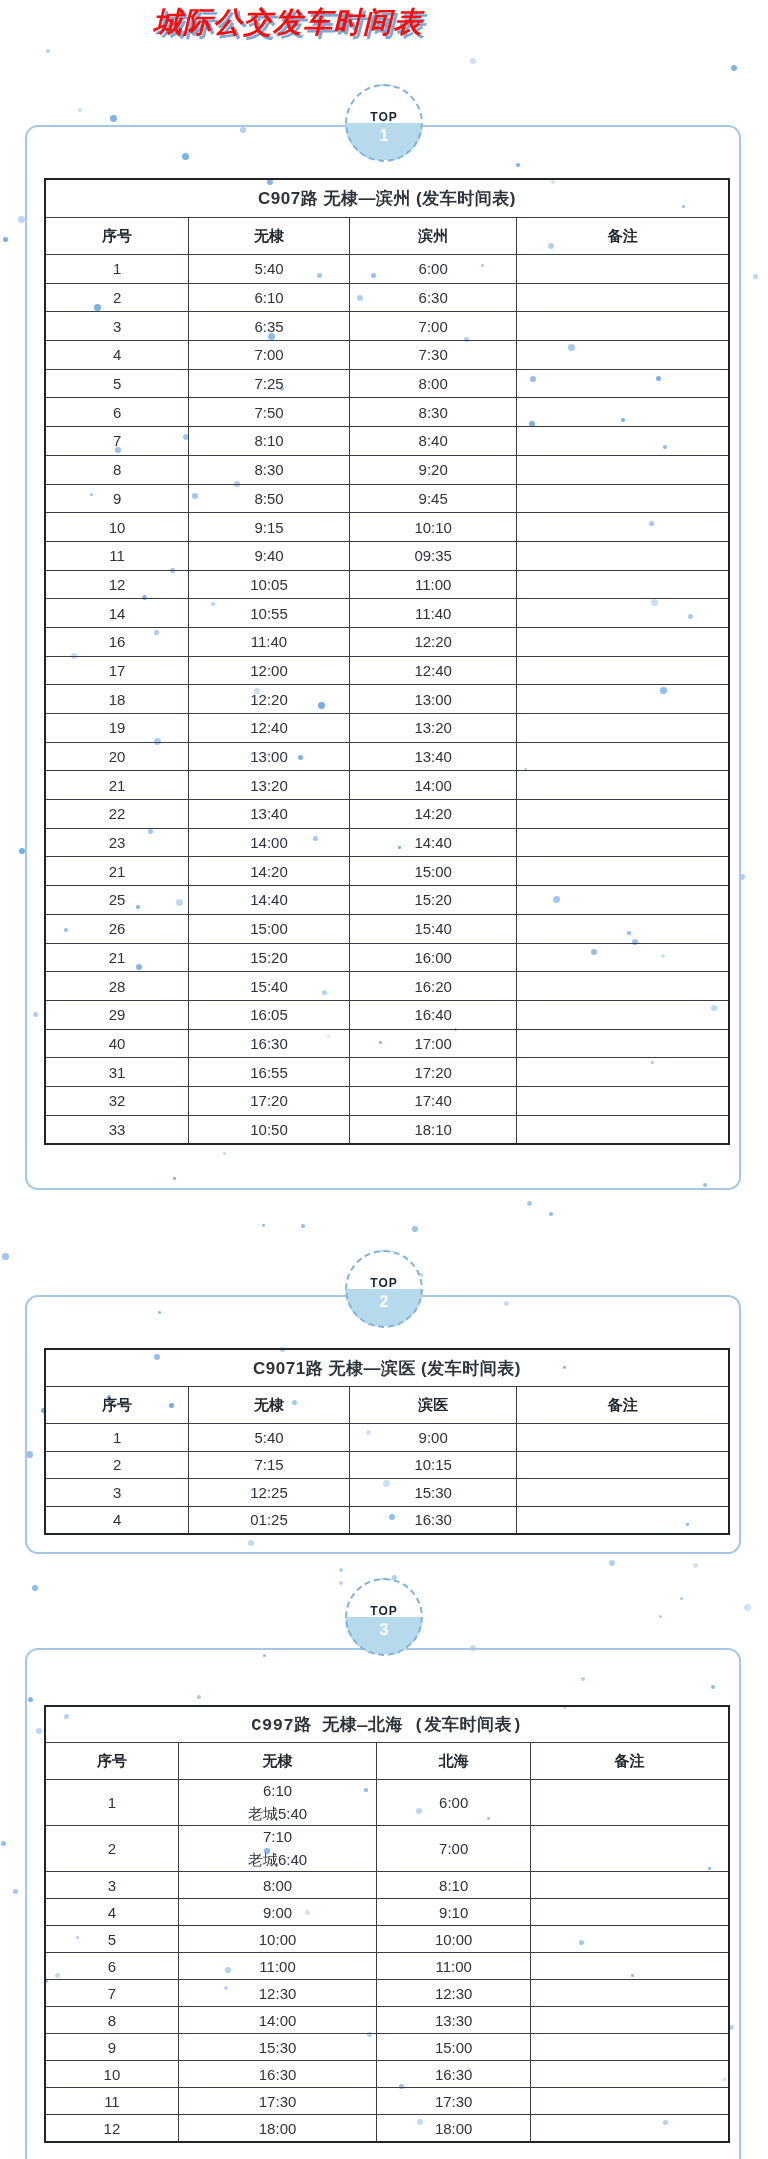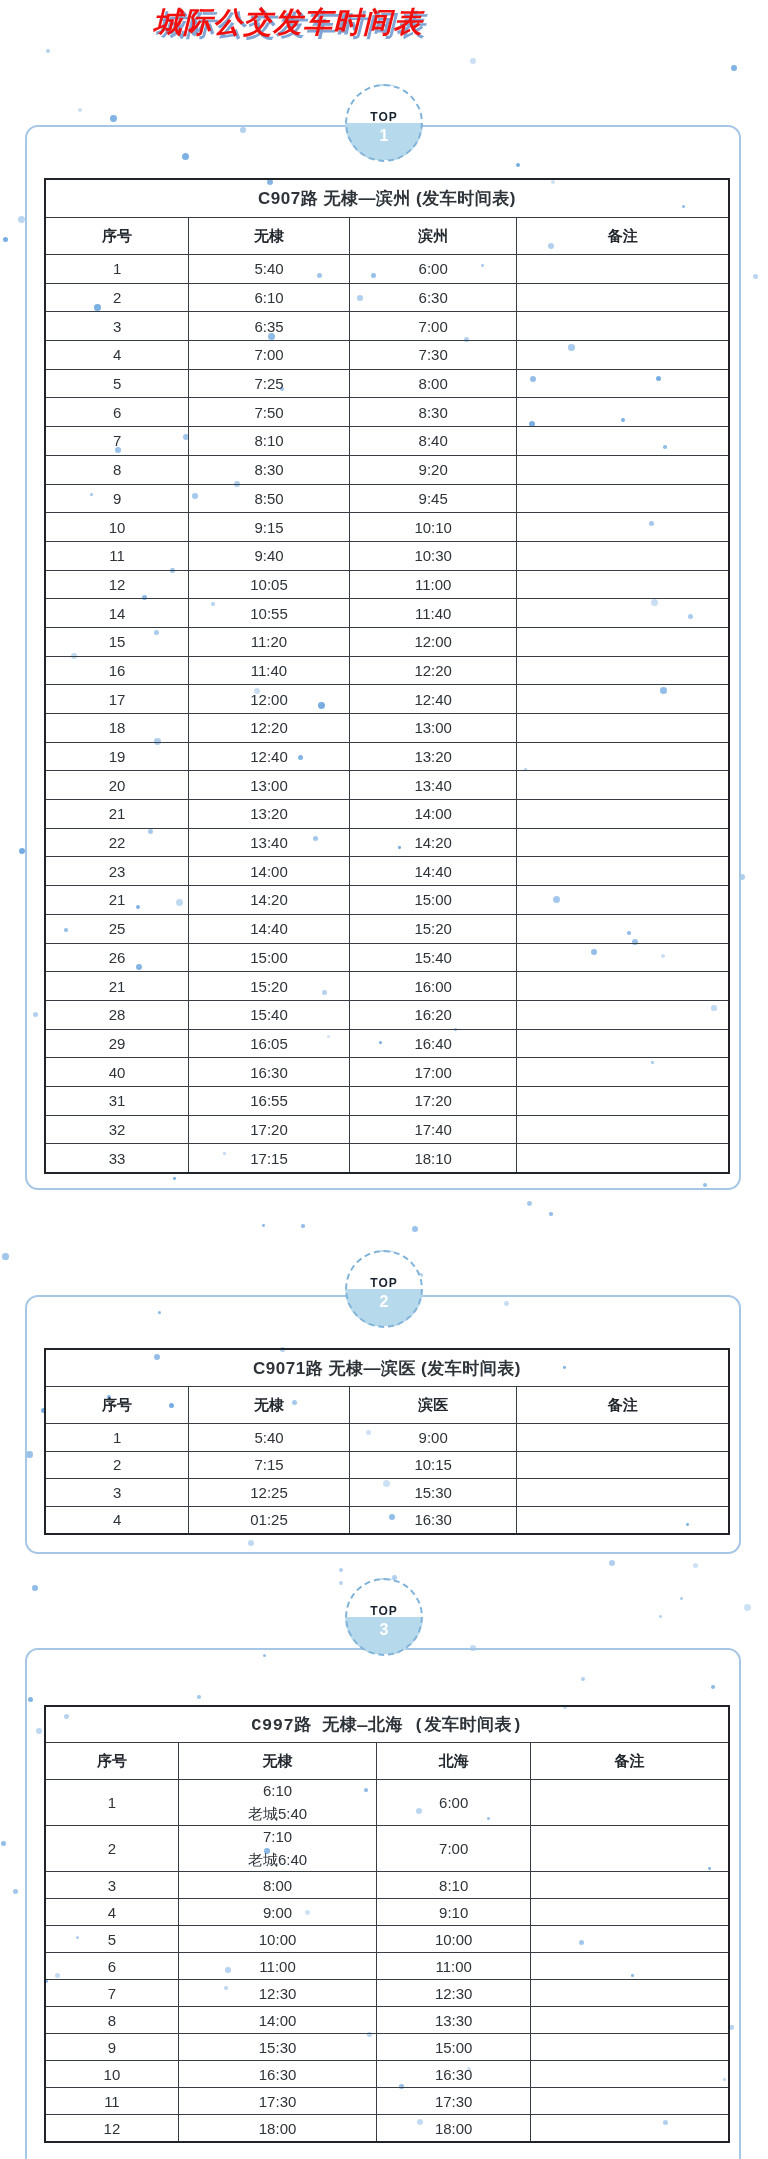--- a/index.html
+++ b/index.html
@@ -282,42 +282,36 @@
         </tr>
         <tr>
           <td>10</td>
           <td>9:15</td>
           <td>10:10</td>
           <td></td>
         </tr>
         <tr>
           <td>11</td>
           <td>9:40</td>
-          <td>10:30</td>
+          <td>09:35</td>
           <td></td>
         </tr>
         <tr>
           <td>12</td>
           <td>10:05</td>
           <td>11:00</td>
           <td></td>
         </tr>
         <tr>
           <td>14</td>
           <td>10:55</td>
           <td>11:40</td>
           <td></td>
         </tr>
         <tr>
-          <td>15</td>
-          <td>11:20</td>
-          <td>12:00</td>
-          <td></td>
-        </tr>
-        <tr>
           <td>16</td>
           <td>11:40</td>
           <td>12:20</td>
           <td></td>
         </tr>
         <tr>
           <td>17</td>
           <td>12:00</td>
           <td>12:40</td>
           <td></td>
@@ -407,21 +401,21 @@
           <td></td>
         </tr>
         <tr>
           <td>32</td>
           <td>17:20</td>
           <td>17:40</td>
           <td></td>
         </tr>
         <tr>
           <td>33</td>
-          <td>17:15</td>
+          <td>10:50</td>
           <td>18:10</td>
           <td></td>
         </tr>
       </tbody>
     </table>
 </div>
 <div class="badge badge1">
   <div class="top-label">TOP</div>
   <div class="num">1</div>
 </div>

